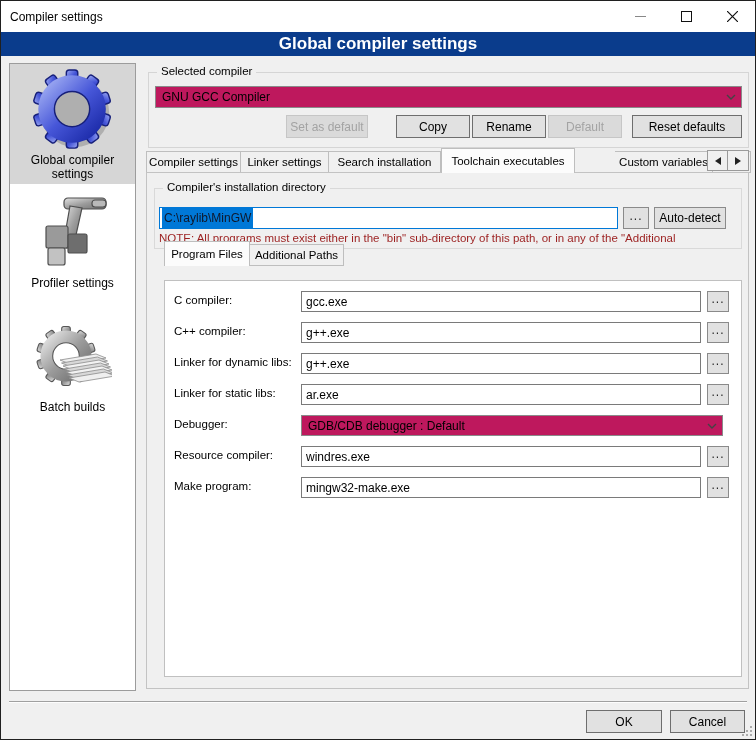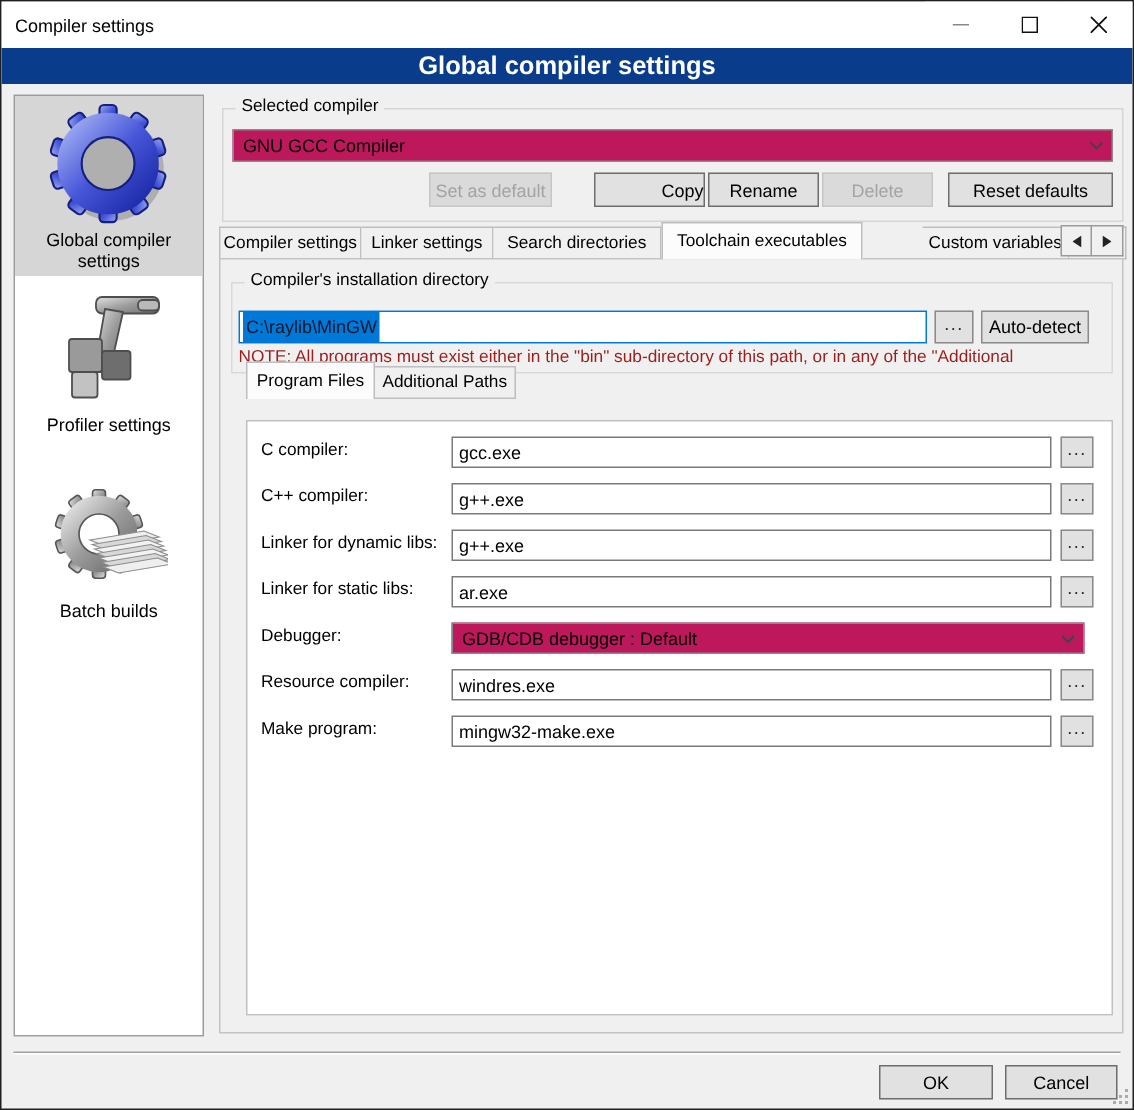--- a/index.html
+++ b/index.html
@@ -188,42 +188,42 @@
     <span class="combo-text">GNU GCC Compiler</span>
     <span class="chev">
       <svg width="10" height="6" viewBox="0 0 10 6">
           <polyline points="1,1 5,5 9,1" fill="none" stroke="#444" stroke-width="1.4"></polyline>
         </svg>
     </span>
   </div>
   <div class="btn disabled" style="left:285px; top:114px; width:82px;">
       <span>Set as default</span>
     </div>
-  <div class="btn" style="left:395px; top:114px; width:74px;justify-content:flex-end;">
+  <div class="btn" style="left:395px; top:114px; width:74px;">
       <span>Copy</span>
     </div>
   <div class="btn" style="left:471px; top:114px; width:74px;">
       <span>Rename</span>
     </div>
   <div class="btn disabled" style="left:547px; top:114px; width:74px;">
-      <span>Delete</span>
+      <span>Default</span>
     </div>
   <div class="btn" style="left:631px; top:114px; width:110px;">
       <span>Reset defaults</span>
     </div>
 
   <div class="tabstrip" style="left:145px; top:147px;">
     <div class="tab" style="width:95px;">
         <span>Compiler settings</span>
       </div>
     <div class="tab" style="width:88px;">
         <span>Linker settings</span>
       </div>
     <div class="tab" style="width:112px;">
-        <span>Search directories</span>
+        <span>Search installation</span>
       </div>
     <div class="tab active" style="width:134px;">
         <span>Toolchain executables</span>
       </div>
     <div class="tab" style="width:98px;margin-left:40px;">
         <span>Custom variables</span>
       </div>
     <div class="tab" style="width:38px; justify-content:flex-start;">
         <span>Builc</span>
       </div>

